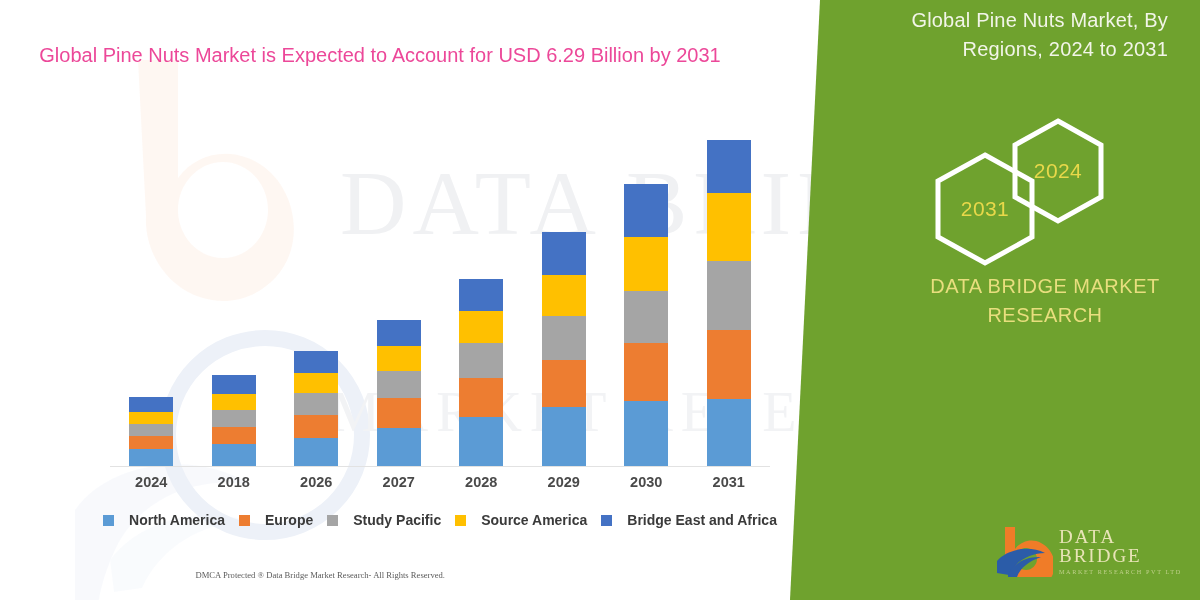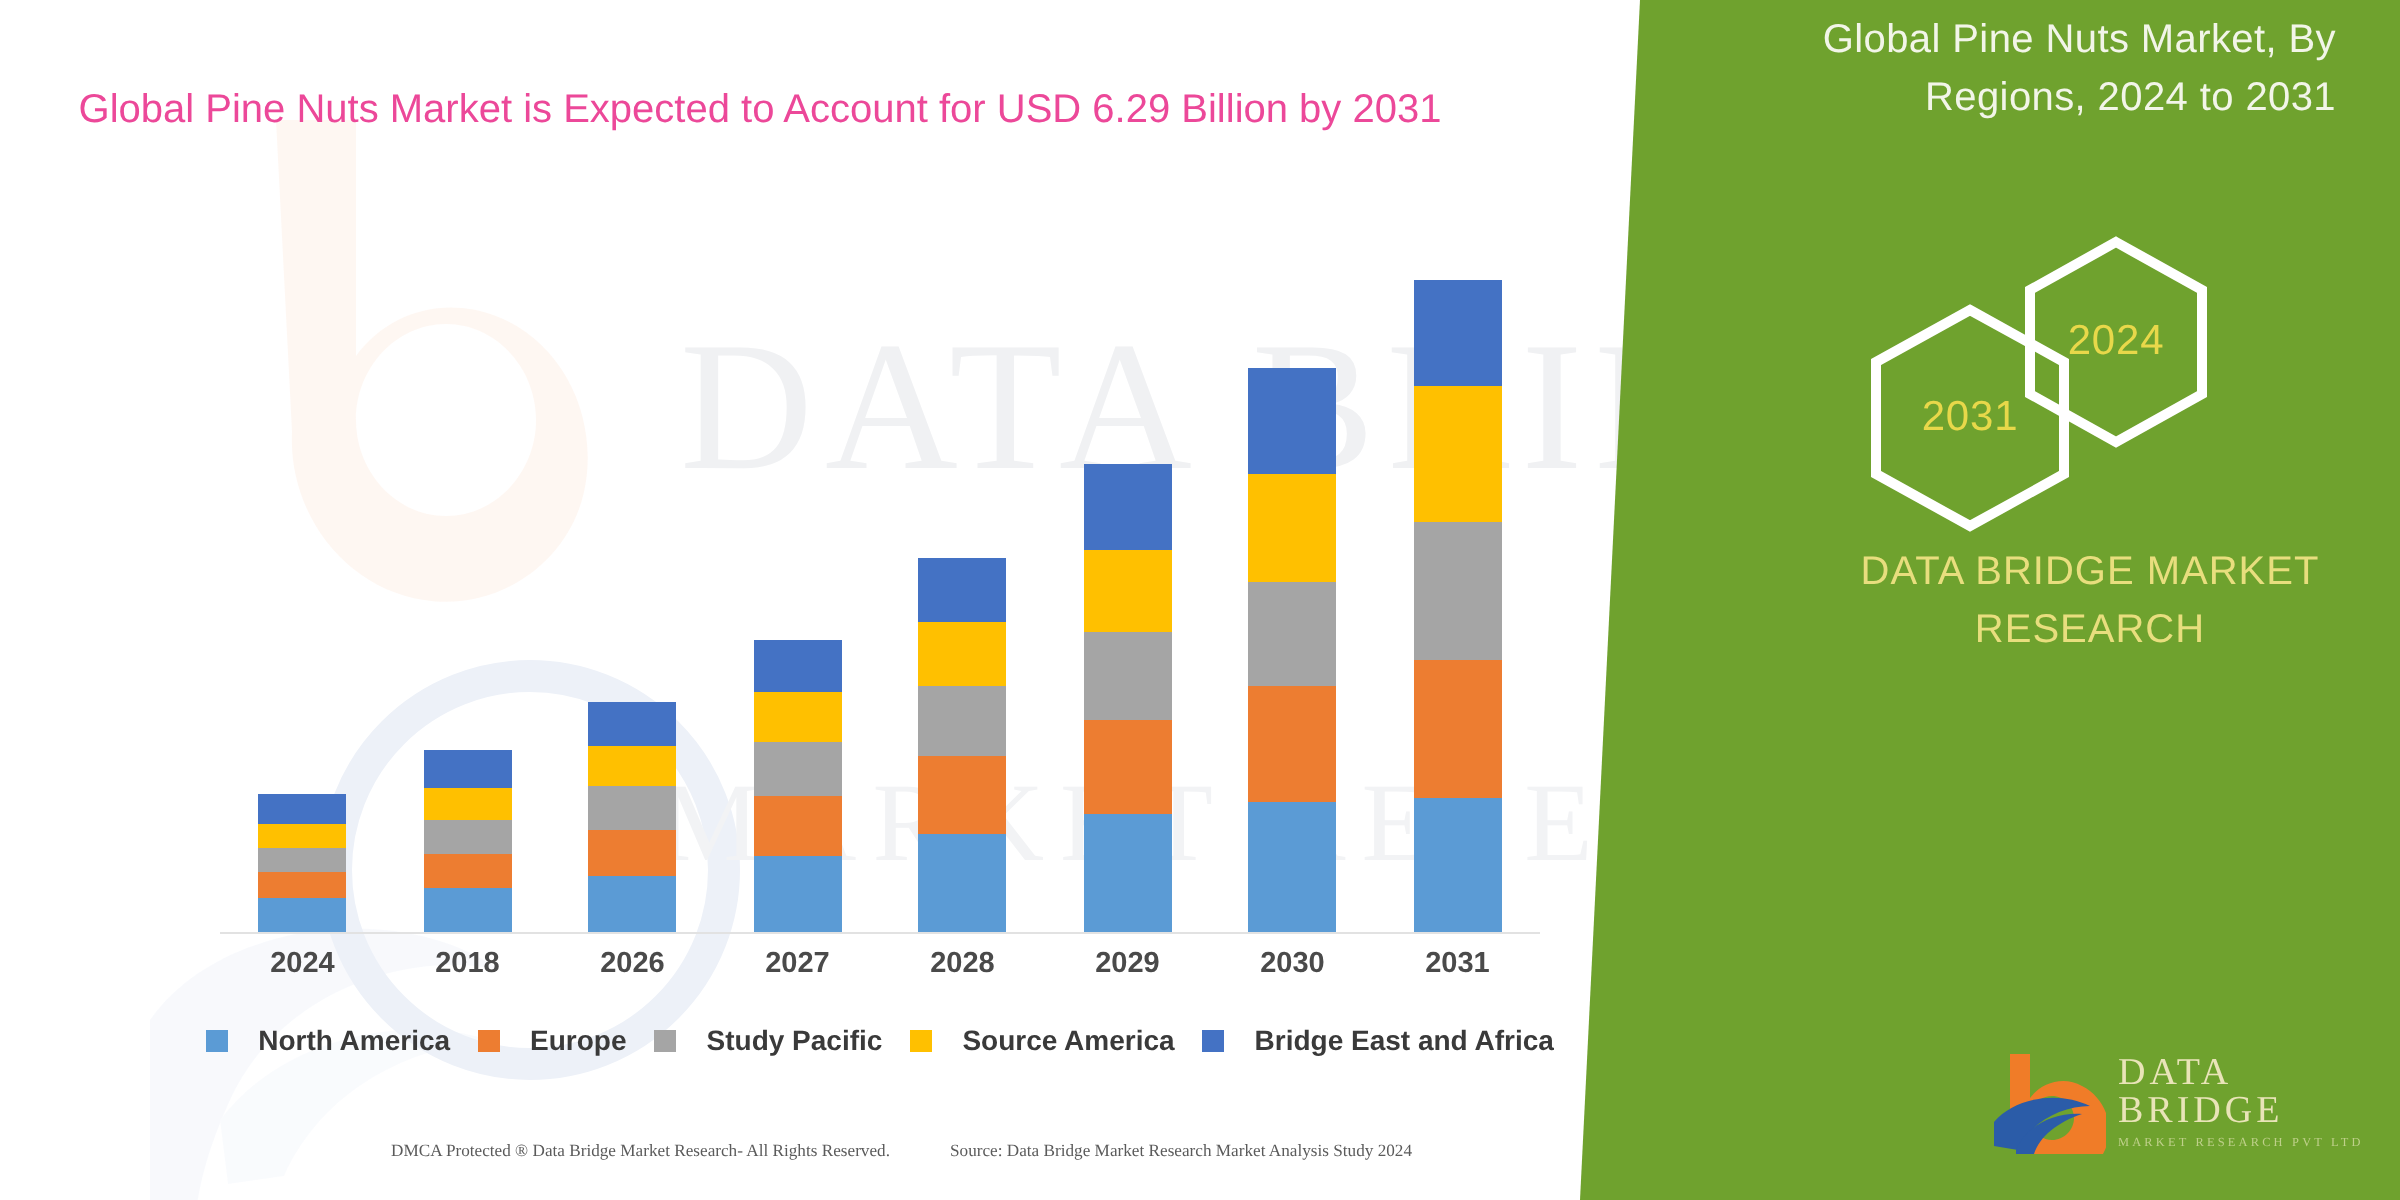--- a/index.html
+++ b/index.html
@@ -350,21 +350,20 @@
           <span class="legend-label">Source America</span>
         </div>
         <div class="legend-item">
           <span class="legend-swatch" style="background: rgb(68, 114, 196);"></span>
           <span class="legend-label">Bridge East and Africa</span>
         </div>
       </div>
 
     <div class="footer">
       <div class="f-left">DMCA Protected ® Data Bridge Market Research- All Rights Reserved.</div>
-      <div class="f-right">Source: Data Bridge Market Research  Market Analysis Study 2024</div>
     </div>
   </div>
 
   <div class="green-panel"></div>
 
   <div class="panel-title">Global Pine Nuts Market, By Regions, 2024 to 2031</div>
 
   <div class="hexwrap" id="hex-2031">
     <div class="hex">
       <svg width="108" height="118" viewBox="0 0 108 118">

